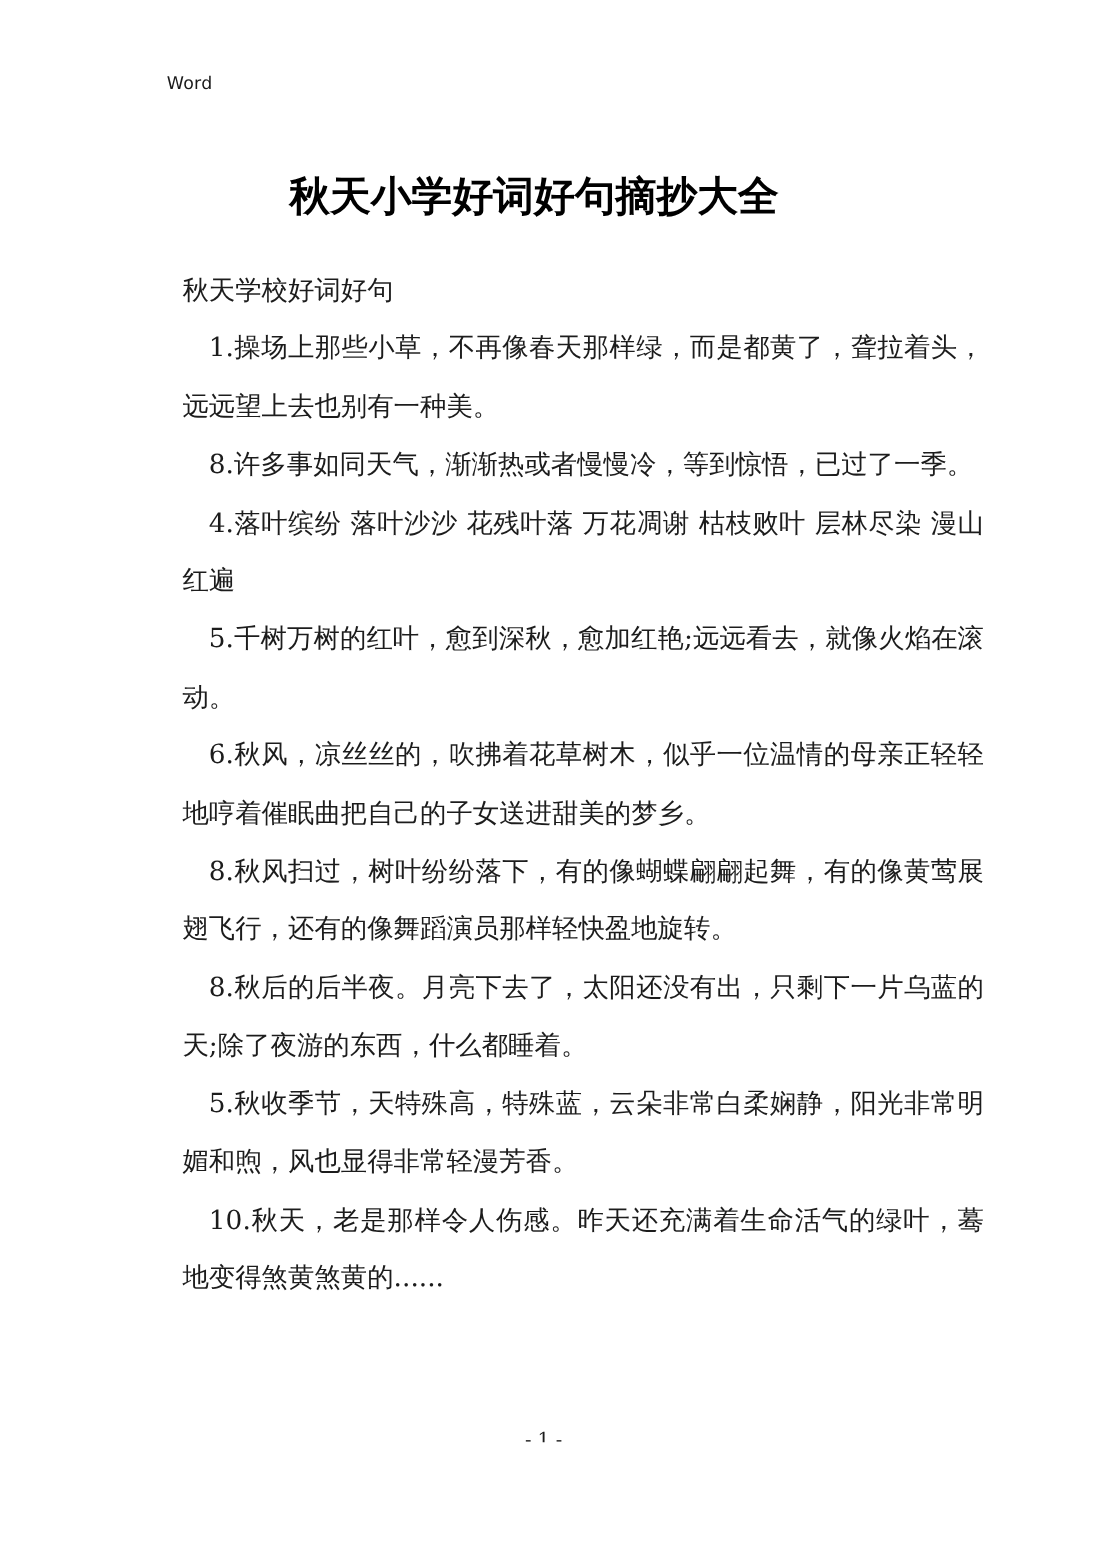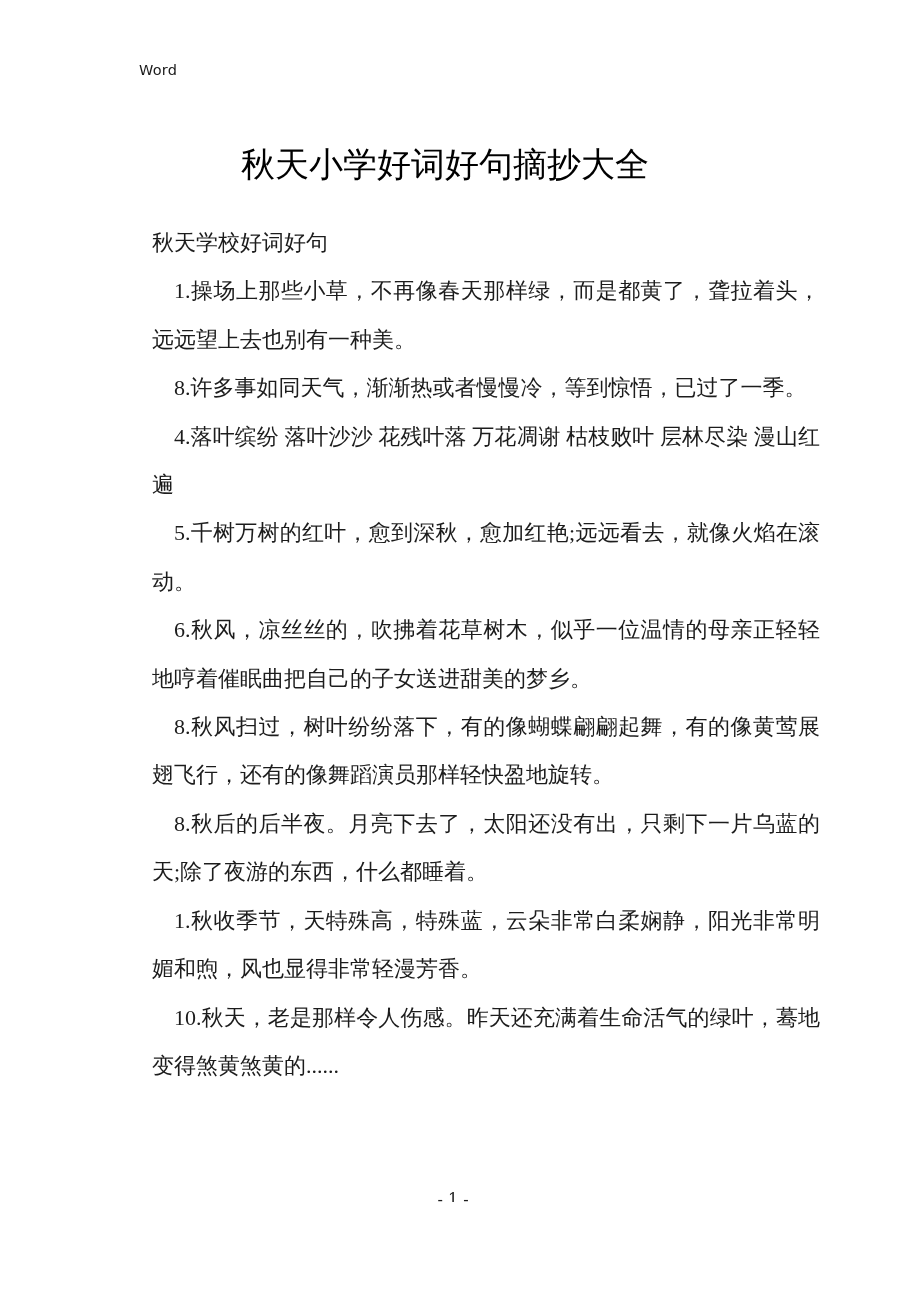--- a/index.html
+++ b/index.html
@@ -22,38 +22,38 @@
     color: #1a1a1a;
     letter-spacing: 0.2px;
   }
   .doc-title {
     position: absolute;
     top: 140px;
     left: 0;
     width: 890px;
     text-align: center;
     font-size: 34px;
-    font-weight: 400;
+    font-weight: 700;
     color: #000000;
     line-height: 48px;
     letter-spacing: 0px;
   }
   .content {
     position: absolute;
     left: 137px;
     top: 219px;
     width: 668px;
     font-size: 22px;
     line-height: 48.4px;
     text-align: justify;
     color: #1c1c1c;
     margin-left: 15px;
   }
   .content p { margin: 0; }
-  .content p.indent { text-indent: 22px; font-family: Liberation Serif, serif; }
+  .content p.indent { text-indent: 22px; }
   .page-number {
     position: absolute;
     top: 1190px;
     left: 0;
     width: 906px;
     text-align: center;
     font-size: 16px;
     color: #1c1c1c;
   }
 </style>
@@ -68,19 +68,19 @@
 
   <div class="content">
     <p>秋天学校好词好句</p>
     <p class="indent">1.操场上那些小草，不再像春天那样绿，而是都黄了，聋拉着头，远远望上去也别有一种美。</p>
     <p class="indent">8.许多事如同天气，渐渐热或者慢慢冷，等到惊悟，已过了一季。</p>
     <p class="indent">4.落叶缤纷 落叶沙沙 花残叶落 万花凋谢 枯枝败叶 层林尽染 漫山红遍</p>
     <p class="indent">5.千树万树的红叶，愈到深秋，愈加红艳;远远看去，就像火焰在滚动。</p>
     <p class="indent">6.秋风，凉丝丝的，吹拂着花草树木，似乎一位温情的母亲正轻轻地哼着催眠曲把自己的子女送进甜美的梦乡。</p>
     <p class="indent">8.秋风扫过，树叶纷纷落下，有的像蝴蝶翩翩起舞，有的像黄莺展翅飞行，还有的像舞蹈演员那样轻快盈地旋转。</p>
     <p class="indent">8.秋后的后半夜。月亮下去了，太阳还没有出，只剩下一片乌蓝的天;除了夜游的东西，什么都睡着。</p>
-    <p class="indent">1.秋收季节，天特殊高，特殊蓝，云朵非常白柔娴静，阳光非常明媚和煦，风也显得非常轻漫芳香。</p>
+    <p class="indent">5.秋收季节，天特殊高，特殊蓝，云朵非常白柔娴静，阳光非常明媚和煦，风也显得非常轻漫芳香。</p>
     <p class="indent">10.秋天，老是那样令人伤感。昨天还充满着生命活气的绿叶，蓦地变得煞黄煞黄的......</p>
   </div>
 
   <div class="page-number">- 1 -</div>
 
 </div>
 
 </body></html>

